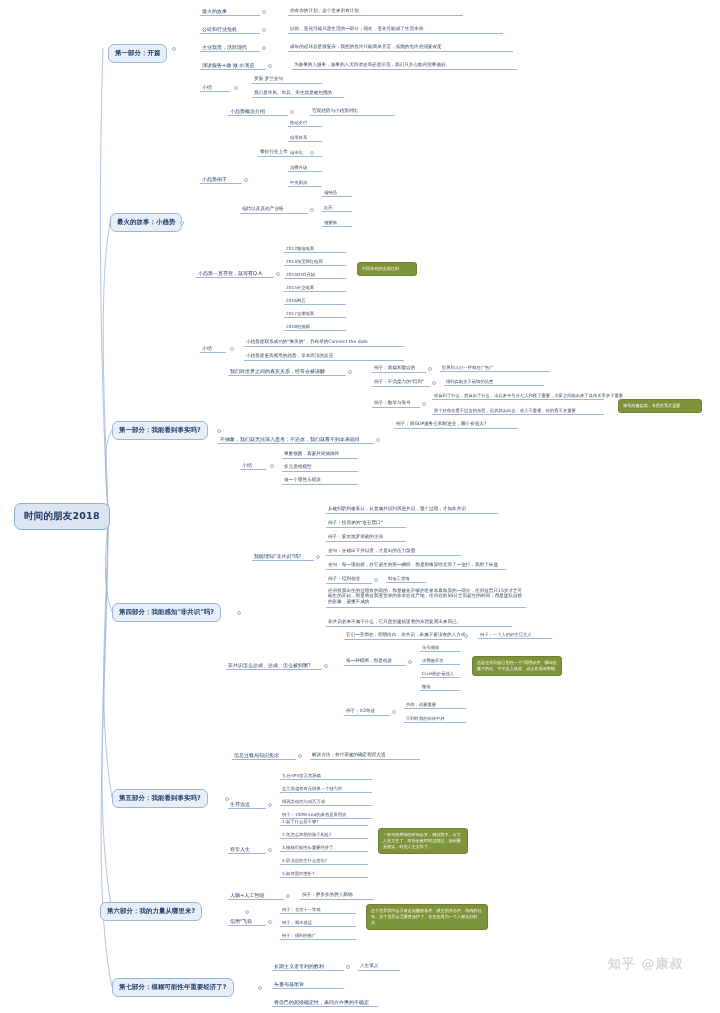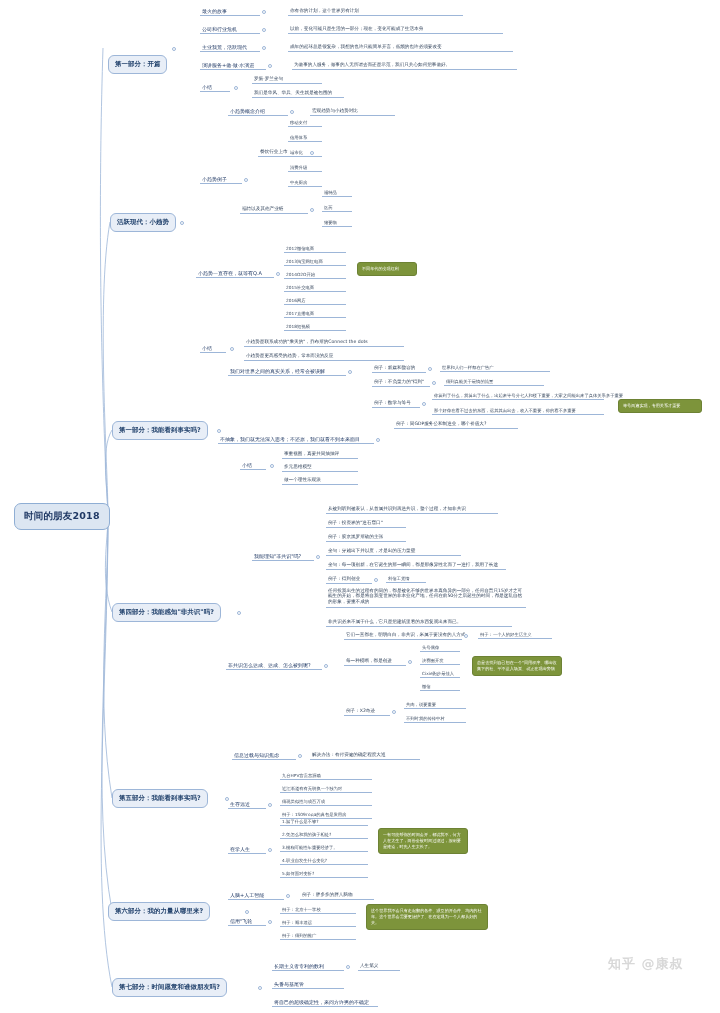--- a/index.html
+++ b/index.html
@@ -99,21 +99,21 @@
       <path d="M108,515 C108,490 100,450 112,430"></path>
       <path d="M108,515 C108,540 100,580 112,612"></path>
       <path d="M108,515 C108,600 96,700 112,798"></path>
       <path d="M108,515 C108,650 92,800 112,911"></path>
       <path d="M108,515 C108,680 90,880 112,987"></path>
     </g>
   </svg>
 
   <div class="node root" style="left:14px;top:503px;">时间的朋友2018</div>
 
-  <div class="node lvl1" style="left:108px;top:55px;">第一部分：开篇</div>
+  <div class="node lvl1" style="left:108px;top:44px;">第一部分：开篇</div>
   <span class="handle" style="left:172px;top:47px;"></span>
 
   <div class="node txt l2" style="left:200px;top:6px;width:60px;">最火的故事</div>
   <span class="handle" style="left:262px;top:10px;"></span>
   <div class="node txt l3" style="left:288px;top:6px;width:175px;">你有你的计划，这个世界另有计划</div>
 
   <div class="node txt l2" style="left:200px;top:24px;width:60px;">公司和行业危机</div>
   <span class="handle" style="left:262px;top:28px;"></span>
   <div class="node txt l3" style="left:288px;top:24px;width:215px;">以前，变化可能只是生活的一部分；现在，变化可能成了生活本身</div>
 
@@ -123,21 +123,21 @@
 
   <div class="node txt l2" style="left:200px;top:60px;width:66px;">演讲服务+做·做·水演进</div>
   <span class="handle" style="left:268px;top:64px;"></span>
   <div class="node txt l3" style="left:292px;top:60px;width:225px;">为做事的人服务，做事的人无所谓去而还是示范，我们只关心如何把事做好。</div>
 
   <div class="node txt l2" style="left:200px;top:82px;width:30px;">小结</div>
   <span class="handle" style="left:234px;top:86px;"></span>
   <div class="node txt l3" style="left:252px;top:74px;width:70px;">罗振·罗兰金句</div>
   <div class="node txt l3" style="left:252px;top:88px;width:92px;">我们是华风、华兵、天生就是被包围的</div>
 
-  <div class="node lvl1" style="left:110px;top:213px;">活跃现代：小趋势</div>
+  <div class="node lvl1" style="left:110px;top:213px;">最火的故事：小趋势</div>
   <span class="handle" style="left:180px;top:221px;"></span>
 
   <div class="node txt l2" style="left:228px;top:106px;width:60px;">小趋势概念介绍</div>
   <span class="handle" style="left:290px;top:110px;"></span>
   <div class="node txt l3" style="left:310px;top:106px;width:85px;">宏观趋势与小趋势对比</div>
 
   <div class="node txt l2" style="left:200px;top:174px;width:42px;">小趋势例子</div>
   <span class="handle" style="left:244px;top:178px;"></span>
 
   <div class="node txt l3" style="left:258px;top:147px;width:50px;">餐饮行业上市</div>
@@ -255,35 +255,35 @@
 
   <div class="node txt l2" style="left:228px;top:844px;width:38px;">在学人生</div>
   <span class="handle" style="left:268px;top:848px;"></span>
   <div class="node txt l4" style="left:280px;top:817px;width:88px;">1.漏了什么是不够?</div>
   <div class="node txt l4" style="left:280px;top:830px;width:88px;">2.凭怎么和我的孩子相处?</div>
   <div class="node txt l4" style="left:280px;top:843px;width:88px;">3.模糊可能性年重要经济了。</div>
   <div class="node txt l4" style="left:280px;top:856px;width:88px;">4.职业自发生什么变化?</div>
   <div class="node txt l4" style="left:280px;top:869px;width:88px;">5.如何面对变折?</div>
   <div class="node callout" style="left:378px;top:828px;width:90px;">一有可能帮你的时间会开，都说我不，何方人在太生了，两份全被时间过滤过，扳喇要是难道，时先人生太长了。</div>
 
-  <div class="node lvl1" style="left:108px;top:902px;">第六部分：我的力量从哪里来?</div>
+  <div class="node lvl1" style="left:100px;top:902px;">第六部分：我的力量从哪里来?</div>
   <span class="handle" style="left:245px;top:910px;"></span>
 
   <div class="node txt l2" style="left:228px;top:890px;width:56px;">人脑+人工智能</div>
   <span class="handle" style="left:286px;top:894px;"></span>
   <div class="node txt l3" style="left:300px;top:890px;width:74px;">例子：胖多多的胖人脑物</div>
 
   <div class="node txt l2" style="left:228px;top:916px;width:38px;">信用"飞轮</div>
   <span class="handle" style="left:268px;top:920px;"></span>
   <div class="node txt l4" style="left:280px;top:905px;width:76px;">例子：北京十一学校</div>
   <div class="node txt l4" style="left:280px;top:918px;width:76px;">例子：顺丰速运</div>
   <div class="node txt l4" style="left:280px;top:931px;width:76px;">例子：得到的推广</div>
   <div class="node callout" style="left:366px;top:904px;width:122px;">这个世界我不会只有走起翻的各件、跟互的开合件、均内的社年。这个世界会需要更捷护了、在在定规为一个人都从好的夫。</div>
 
-  <div class="node lvl1" style="left:112px;top:978px;">第七部分：时间愿意和谁做朋友吗?</div>
+  <div class="node lvl1" style="left:112px;top:978px;">第七部分：模糊可能性年重要经济了?</div>
   <span class="handle" style="left:258px;top:986px;"></span>
 
   <div class="node txt l2" style="left:272px;top:961px;width:72px;">长期主义者专利的数利</div>
   <span class="handle" style="left:346px;top:965px;"></span>
   <div class="node txt l3" style="left:358px;top:961px;width:42px;">人生第义</div>
 
   <div class="node txt l2" style="left:272px;top:979px;width:72px;">头番与基尾管</div>
   <div class="node txt l2" style="left:272px;top:997px;width:106px;">将自己的超级确定性，来问方许男的不确定</div>
 
   <div class="watermark wm-logo" style="left:608px;top:955px;">知乎 @康叔</div>

